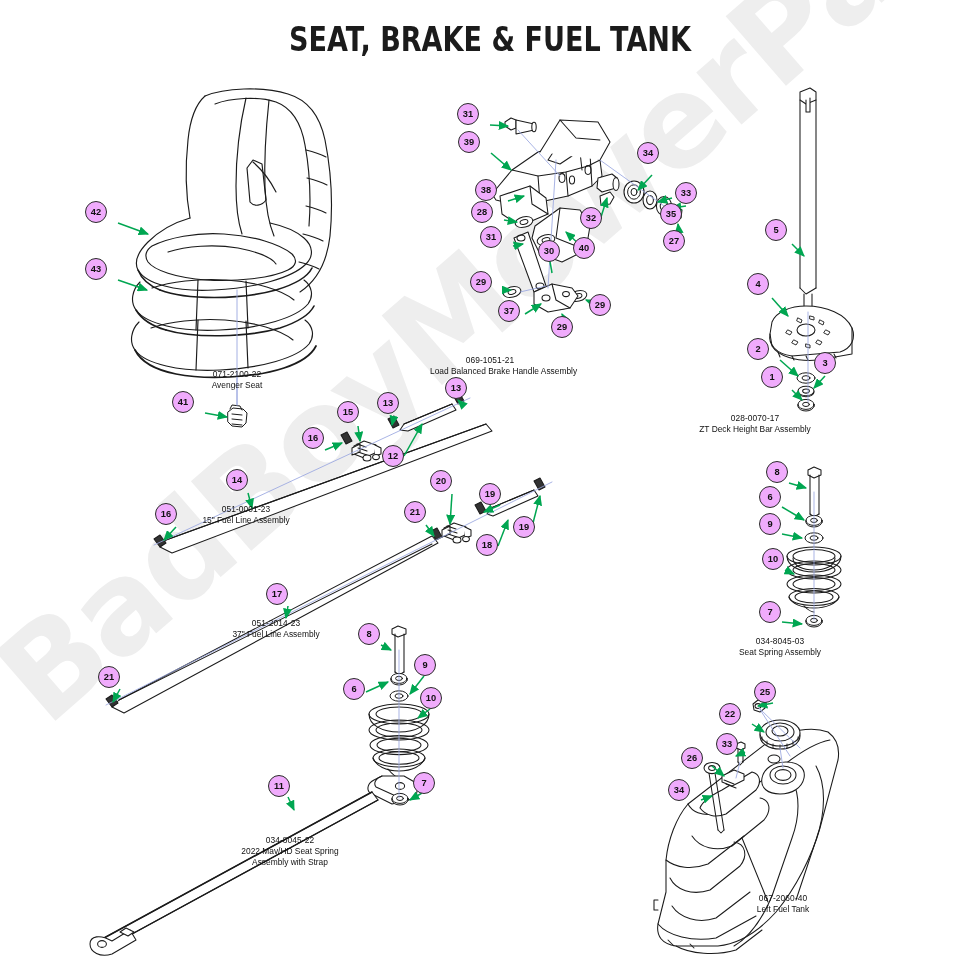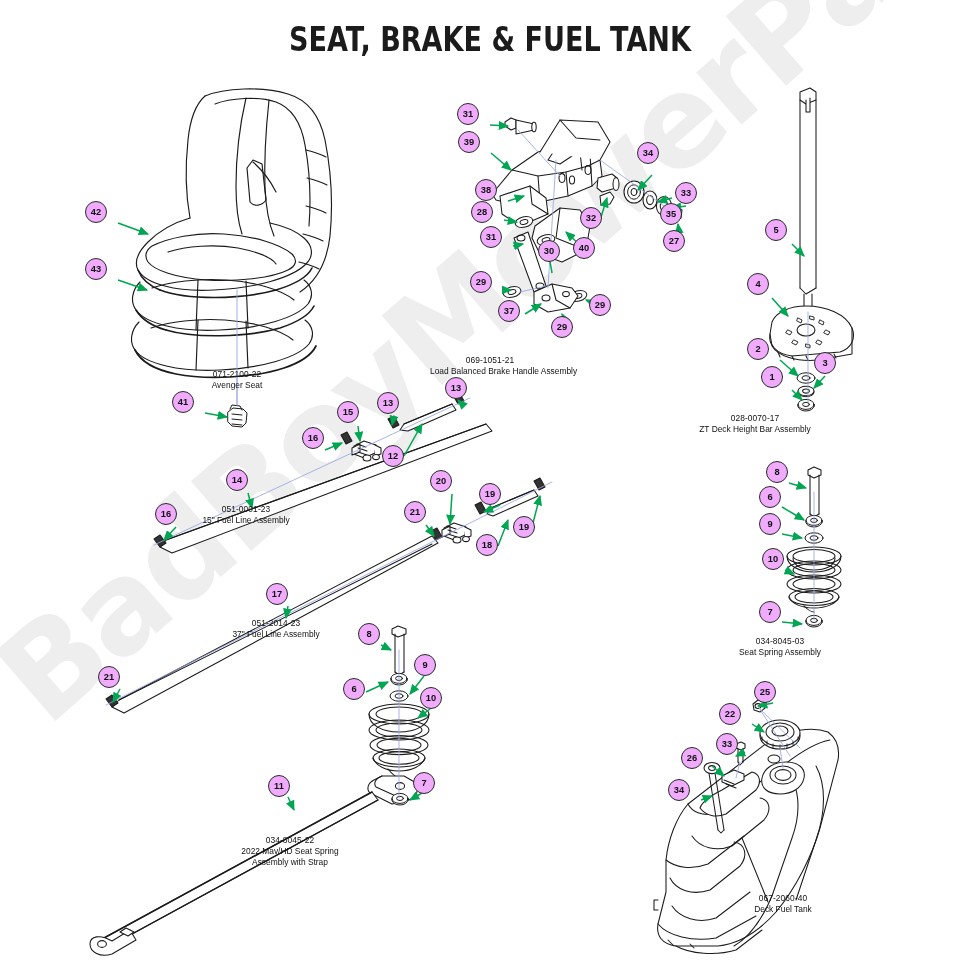--- a/index.html
+++ b/index.html
@@ -533,21 +533,21 @@
         <div class="pn">034-8045-03</div>
         <div>Seat Spring Assembly</div>
       </div>
       <div class="cap" style="left: 230px; top: 835px; width: 120px;">
         <div class="pn">034-8045-22</div>
         <div>2022 Mav/HD Seat Spring</div>
         <div>Assembly with Strap</div>
       </div>
       <div class="cap" style="left: 723px; top: 893px; width: 120px;">
         <div class="pn">067-2060-40</div>
-        <div>Deck Fuel Tank</div>
+        <div>Left Fuel Tank</div>
       </div>
       <div class="co" style="left: 85px; top: 201px;">42</div>
       <div class="co" style="left: 85px; top: 258px;">43</div>
       <div class="co" style="left: 172px; top: 391px;">41</div>
       <div class="co" style="left: 457px; top: 103px;">31</div>
       <div class="co" style="left: 458px; top: 131px;">39</div>
       <div class="co" style="left: 475px; top: 179px;">38</div>
       <div class="co" style="left: 471px; top: 201px;">28</div>
       <div class="co" style="left: 480px; top: 226px;">31</div>
       <div class="co" style="left: 470px; top: 271px;">29</div>

